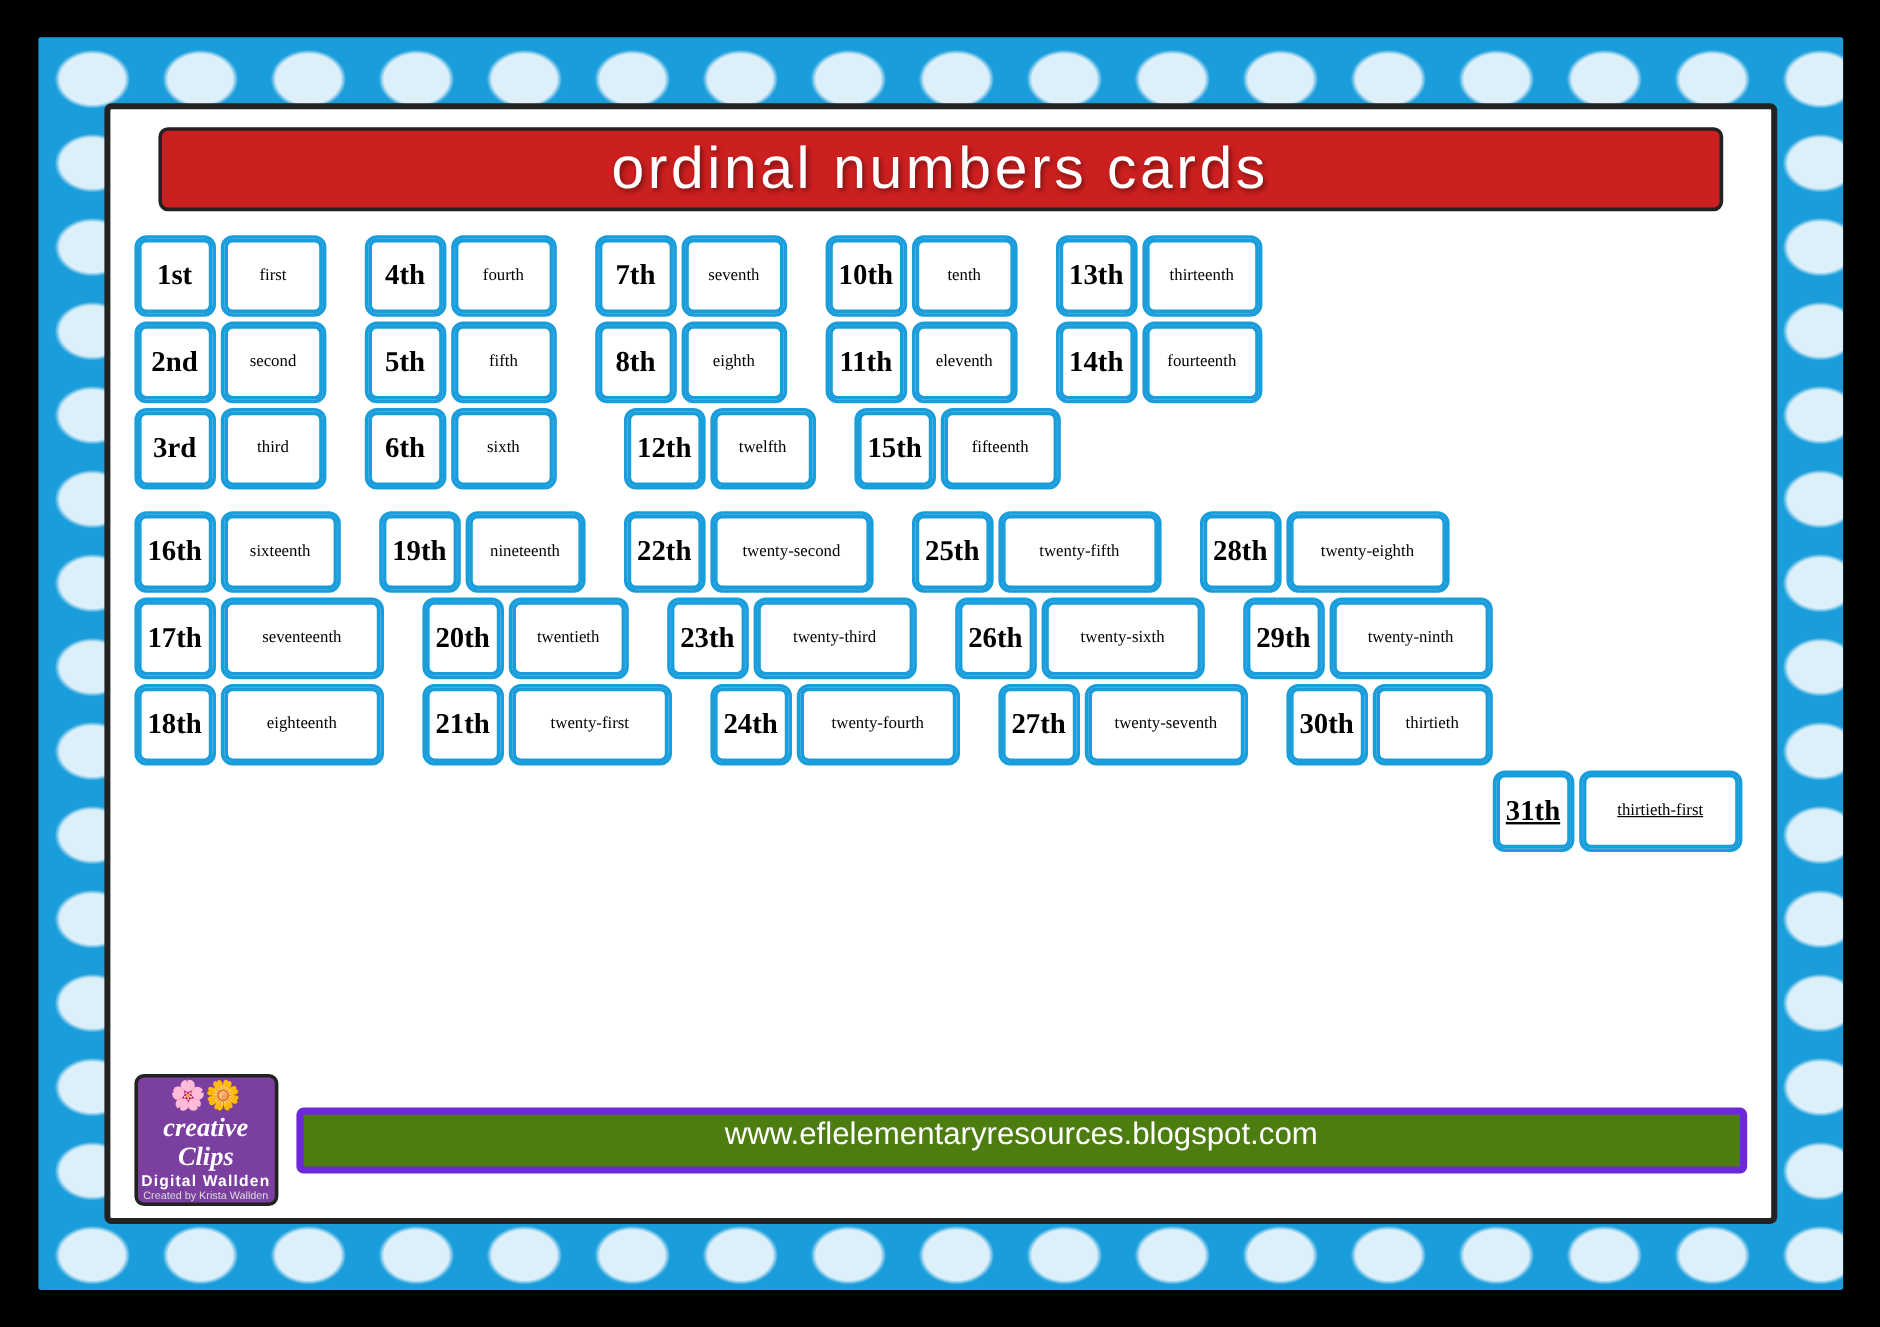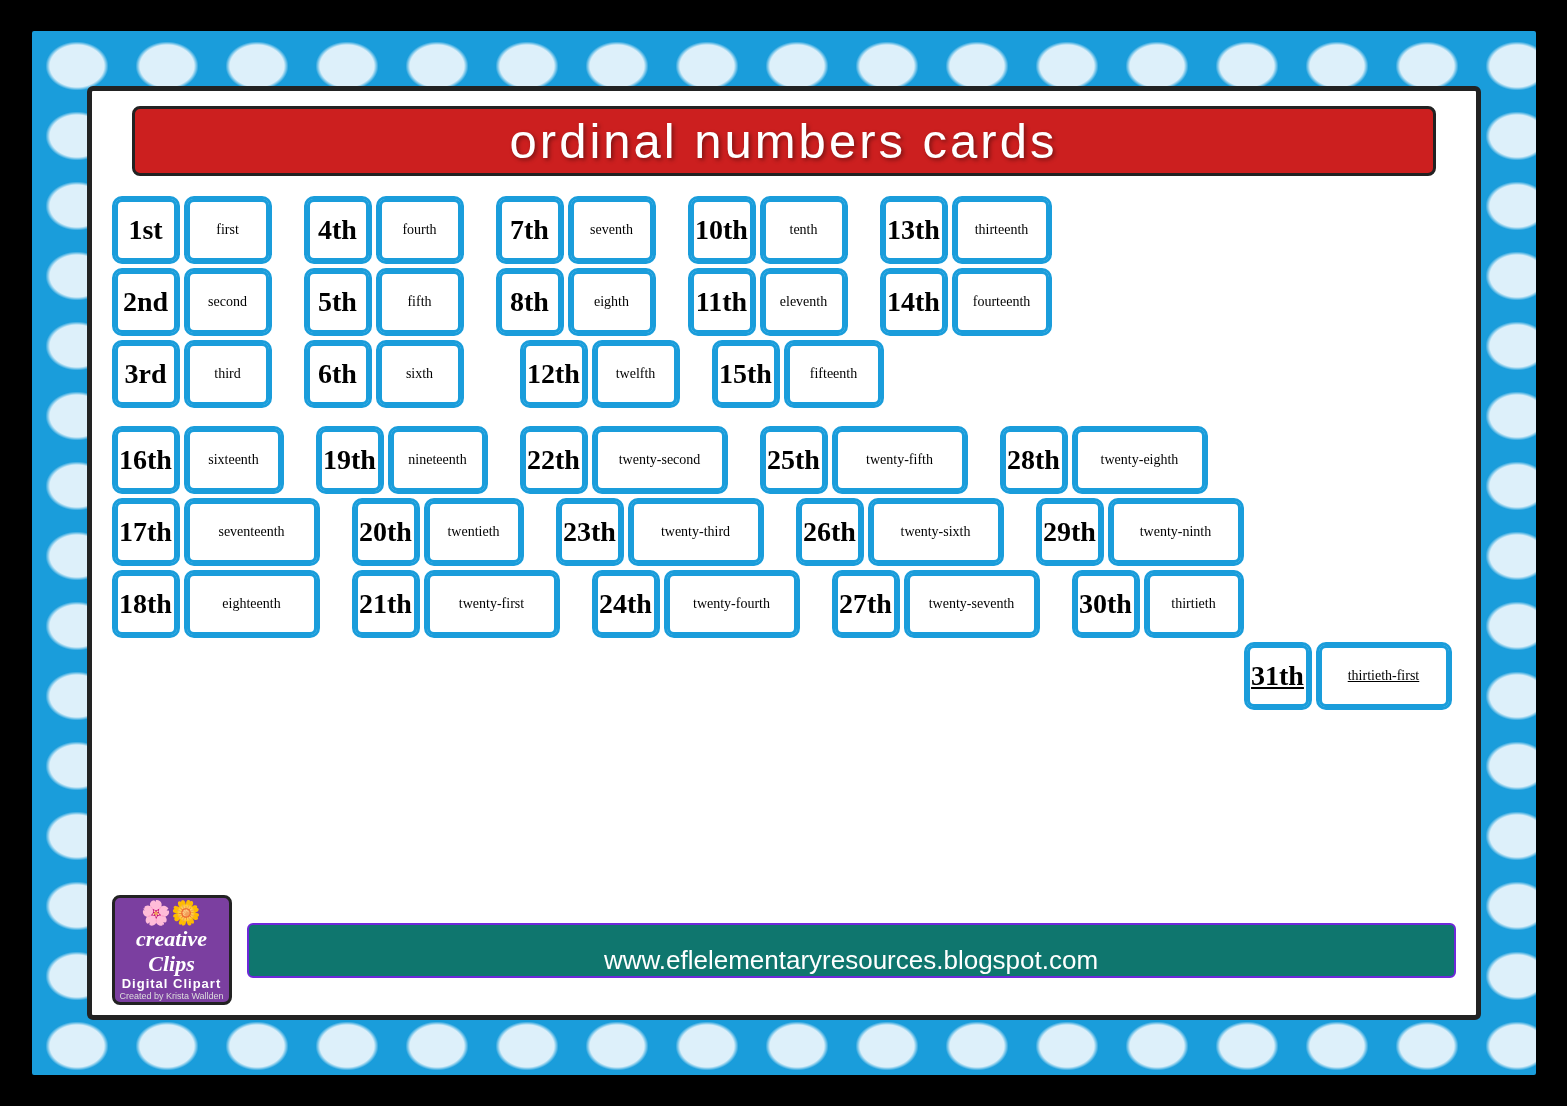--- a/index.html
+++ b/index.html
@@ -104,21 +104,21 @@
       justify-content: center;
       font-family: 'Comic Sans MS', cursive;
       position: relative;
       box-shadow: inset 0 0 0 2px #1a9ddb;
     }
 
     
     .card-num {
       width: 68px;
       height: 68px;
-      font-size: 28px;
+      font-size: 24px;
       font-weight: bold;
       border: 3px solid #1a9ddb;
       outline: 3px solid #1a9ddb;
       outline-offset: -6px;
       border-radius: 10px;
     }
 
     .card-word {
       width: 88px;
       height: 68px;
@@ -180,26 +180,26 @@
       letter-spacing: 1px;
     }
 
     .logo-flowers {
       font-size: 24px;
     }
 
     .website-banner {
       flex: 1;
       height: 55px;
-      background: #0f766e;
+      background: #4d7c0f;
       border-radius: 6px;
       display: flex;
-      align-items: flex-end;
+      align-items: flex-start;
       justify-content: center;
-      border: 2px solid #6d28d9;
+      border: 6px solid #6d28d9;
     }
 
     .website-text {
       color: white;
       font-size: 26px;
       font-family: Arial, sans-serif;
     }
 
     .group-spacer {
       width: 16px;
@@ -508,21 +508,21 @@
             </div>
         </div>
       </div>
 
     </div>
 
     <div class="footer-area">
       <div class="logo-box">
         <span class="logo-flowers">🌸🌼</span>
         <div class="logo-text-main">creative<br>Clips</div>
-        <div class="logo-text-sub">Digital Clipart</div>
+        <div class="logo-text-sub">Digital Wallden</div>
         <div style="font-size:9px;color:#ddd;">Created by Krista Wallden</div>
       </div>
       <div class="website-banner">
         <span class="website-text">www.eflelementaryresources.blogspot.com</span>
       </div>
     </div>
 
   </div>
 </div>
 

